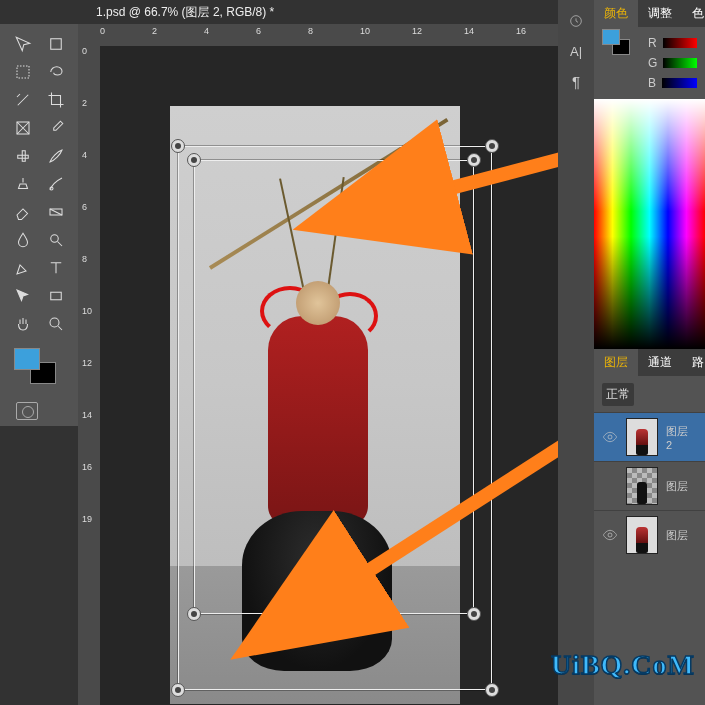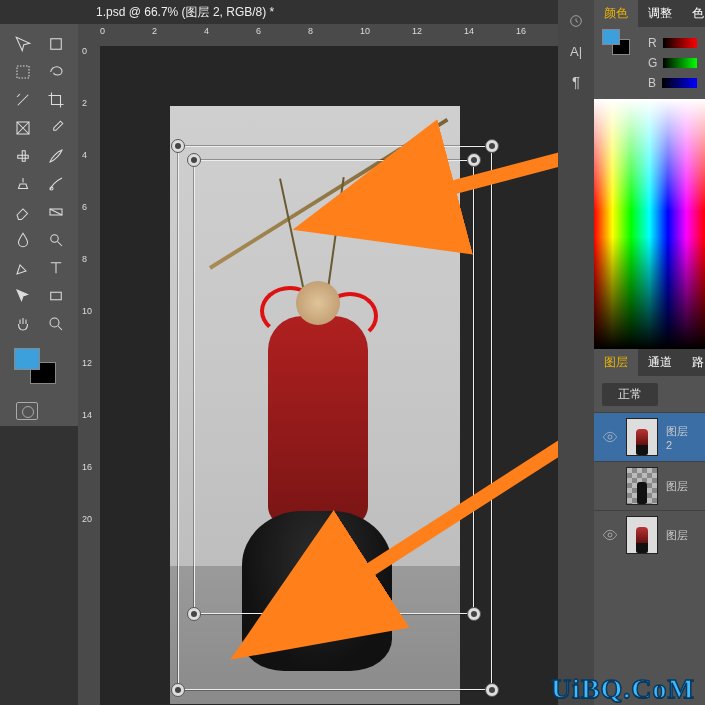--- a/index.html
+++ b/index.html
@@ -228,21 +228,21 @@
   .layers-panel { flex:1; display:flex; flex-direction:column; min-height:0;}
   .layer-controls { padding: 6px 8px; font-size: 12px; }
   .layer-controls .row { display:flex; align-items:center; gap:8px; height:24px;}
   .search {
     display:flex; align-items:center; gap:4px;
     background:#3a3a3a; border-radius:3px; padding:2px 6px;
     color:#aaa; font-size:12px;
   }
   .search svg { width:12px; height:12px; stroke:#aaa; fill:none;}
   .blend {
-    background:#3a3a3a; color:#ddd; padding:3px 16px;
+    background:#3a3a3a; color:#ddd; padding:3px 4px;
     border-radius:2px; font-size:12px;
   }
   .lock-row {
     display:flex; align-items:center; gap:6px;
     padding: 4px 8px; font-size: 12px;
   }
   .lock-row svg { width:14px; height:14px; stroke:#bbb; fill:none;}
   .layer-list { flex:1; overflow:hidden;}
   .layer {
     display:flex; align-items:center; gap:8px;
@@ -267,21 +267,21 @@
   }
   .thumb .mini-sil {
     width: 10px; height: 22px;
     background: #111;
     border-radius: 3px 3px 2px 2px;
   }
   .layer.active { background: #3a6ea5; }
   
   .wm {
     position: absolute;
-    right: 10px; bottom: 0;
+    right: 10px; bottom: 24px;
     font-family: "Comic Sans MS", "Segoe Script", cursive;
     font-size: 28px;
     font-weight: bold;
     letter-spacing: 1px;
     color: #3fbafc;
     -webkit-text-stroke: 1.5px #063a63;
     text-shadow: 0 1px 0 #0a2a44;
     pointer-events:none;
   }
 </style>
@@ -455,21 +455,21 @@
   <div class="ruler-v" id="ruler-v">
       <span style="top: 0px;">0</span>
       <span style="top: 52px;">2</span>
       <span style="top: 104px;">4</span>
       <span style="top: 156px;">6</span>
       <span style="top: 208px;">8</span>
       <span style="top: 260px;">10</span>
       <span style="top: 312px;">12</span>
       <span style="top: 364px;">14</span>
       <span style="top: 416px;">16</span>
-      <span style="top: 468px;">20</span>
+      <span style="top: 468px;">19</span>
     </div>
   <div class="canvas-inner">
     <div class="artboard">
       <div class="photo-wall"></div>
       <div class="photo-floor"></div>
       <div class="staff"></div>
       <div class="antenna l"></div>
       <div class="antenna r"></div>
       <div class="ribbon r1"></div>
       <div class="ribbon r2"></div>

